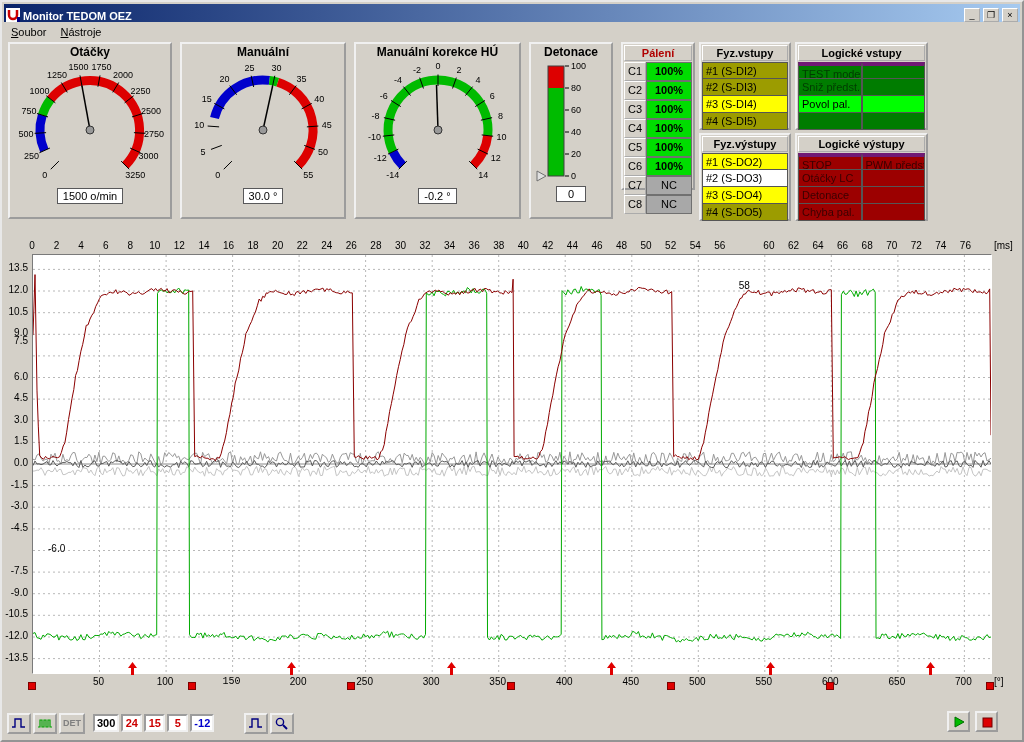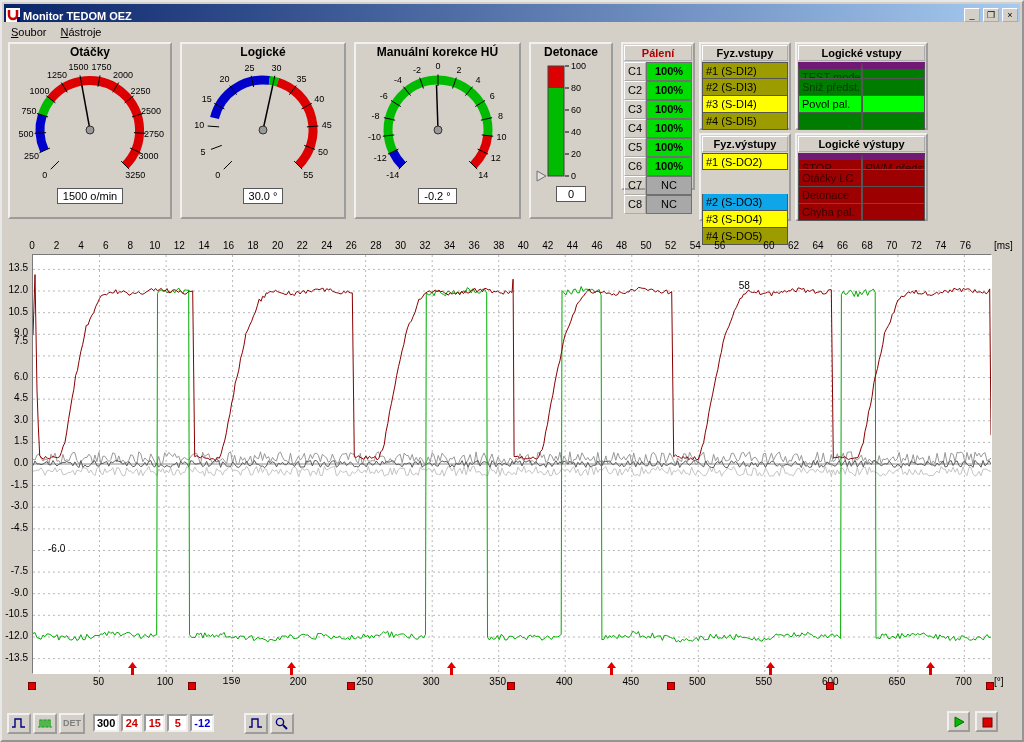--- a/index.html
+++ b/index.html
@@ -21,21 +21,21 @@
 #p-paleni .hdr{color:#b00000}
 .prow{display:flex;height:19px;margin:0 1px}
 .pch{width:22px;border:1px outset #fff;text-align:center;line-height:17px}
 .pval{flex:1;border:1px solid #707070;text-align:center;line-height:17px;font-weight:bold}
 .pval.ok{background:#00dd00}
 .pval.nc{background:#a8a8a8;font-weight:normal}
 .frow{height:17px;line-height:16px;padding-left:3px;margin:0 1px;border:1px solid #555;border-top:none;font-size:11px;overflow:hidden}
 .rows .frow:first-child{border-top:1px solid #555}
 .lrow{display:flex;height:17px;margin:0 1px}
 .lcell{flex:1;border:1px solid #555;border-top:none;line-height:16px;padding-left:3px;font-size:11px;overflow:hidden;white-space:nowrap}
-.rows .lrow:first-child .lcell{border-top:7px solid #701a75}
+.rows .lrow:first-child .lcell{border-top:4px solid #701a75}
 #chart{position:absolute;left:0;top:236px;width:1024px;height:470px}
 #plot{position:absolute;left:30px;top:16px;width:960px;height:420px;background:#fff;border:1px solid;border-color:#7a7a7a #fff #fff #7a7a7a;overflow:hidden}
 .axlab{position:absolute;font-size:10px;white-space:nowrap}
 .axlab.c{transform:translateX(-50%)}
 .axlab.r{text-align:right}
 .arrowm{position:absolute;top:424px;width:9px;height:13px;z-index:3}
 .sqm{position:absolute;top:444px;width:8px;height:8px;background:#e00000;border:1px solid #7d0000;z-index:3}
 #toolbar{position:absolute;left:5px;top:709px;height:24px;display:flex;align-items:center;gap:2px}
 .tbtn{min-width:23px;height:21px;background:#d4d0c8;border:2px outset #f0f0f0;display:inline-flex;align-items:center;justify-content:center;padding:0 2px;font-family:inherit;cursor:default}
 .numbox{min-width:21px;height:18px;background:#fff;border:2px inset #f0f0f0;display:inline-flex;align-items:center;justify-content:center;font-weight:bold;font-size:11px;padding:0 2px}
@@ -109,21 +109,21 @@
           <line x1="106.11269837220809" y1="101.11269837220809" x2="114.24442635585339" y2="109.24442635585339" stroke="#000"></line>
           <text x="120.3" y="118.3" font-size="9" text-anchor="middle">3250</text>
           <line x1="75" y1="70" x2="66.9" y2="25.7" stroke="#000" stroke-width="1.5"></line>
           <circle cx="75" cy="70" r="4" fill="#999" stroke="#333"></circle>
         </svg>
       </div>
     <div class="vbox">1500 o/min</div>
   </div>
 
   <div class="panel" id="g-predstih">
-    <div class="panel-title">Logické</div>
+    <div class="panel-title">Manuální</div>
     <div class="dial">
         <svg width="150" height="126">
           <path d="M26.5,58.0 A50,50 0 0 1 81.4,20.4" stroke="#0000cc" stroke-width="9" fill="none"></path>
           <path d="M81.4,20.4 A50,50 0 0 1 89.8,22.2" stroke="#00bb00" stroke-width="9" fill="none"></path>
           <path d="M89.8,22.2 A50,50 0 0 1 110.4,105.4" stroke="#dd0000" stroke-width="9" fill="none"></path>
           <line x1="43.8873016277919" y1="101.11269837220809" x2="35.7555736441466" y2="109.24442635585339" stroke="#000"></line>
           <text x="29.7" y="118.3" font-size="9" text-anchor="middle">0</text>
           <line x1="33.77421210001048" y1="85.37642390236032" x2="22.99929026251322" y2="89.39526196774995" stroke="#000"></line>
           <text x="15.0" y="95.4" font-size="9" text-anchor="middle">5</text>
           <line x1="31.112106957148846" y1="66.86107593923377" x2="19.641407639130932" y2="66.0406753324426" stroke="#000"></line>
@@ -267,21 +267,21 @@
         <div class="frow" style="background: rgb(156, 156, 0);">#2 (S-DI3)</div>
         <div class="frow" style="background: rgb(255, 255, 0);">#3 (S-DI4)</div>
         <div class="frow" style="background: rgb(156, 156, 0);">#4 (S-DI5)</div>
       </div>
   </div>
 
   <div class="panel" id="p-fyzvys">
     <div class="hdr">Fyz.výstupy</div>
     <div id="fyzvys-rows" class="rows">
         <div class="frow" style="background: rgb(255, 255, 0);">#1 (S-DO2)</div>
-        <div class="frow" style="background: #0ea5e9; margin-top: 24px;">#2 (S-DO3)</div>
+        <div class="frow" style="background: #ffffff;">#2 (S-DO3)</div>
         <div class="frow" style="background: rgb(255, 255, 0);">#3 (S-DO4)</div>
         <div class="frow" style="background: rgb(156, 156, 0);">#4 (S-DO5)</div>
       </div>
   </div>
 
   <div class="panel" id="p-logvst">
     <div class="hdr">Logické vstupy</div>
     <div id="logvst-rows" class="rows">
         <div class="lrow">
           <div class="lcell" style="background: rgb(0, 124, 0); color: rgb(0, 60, 0);">TEST mode</div>

